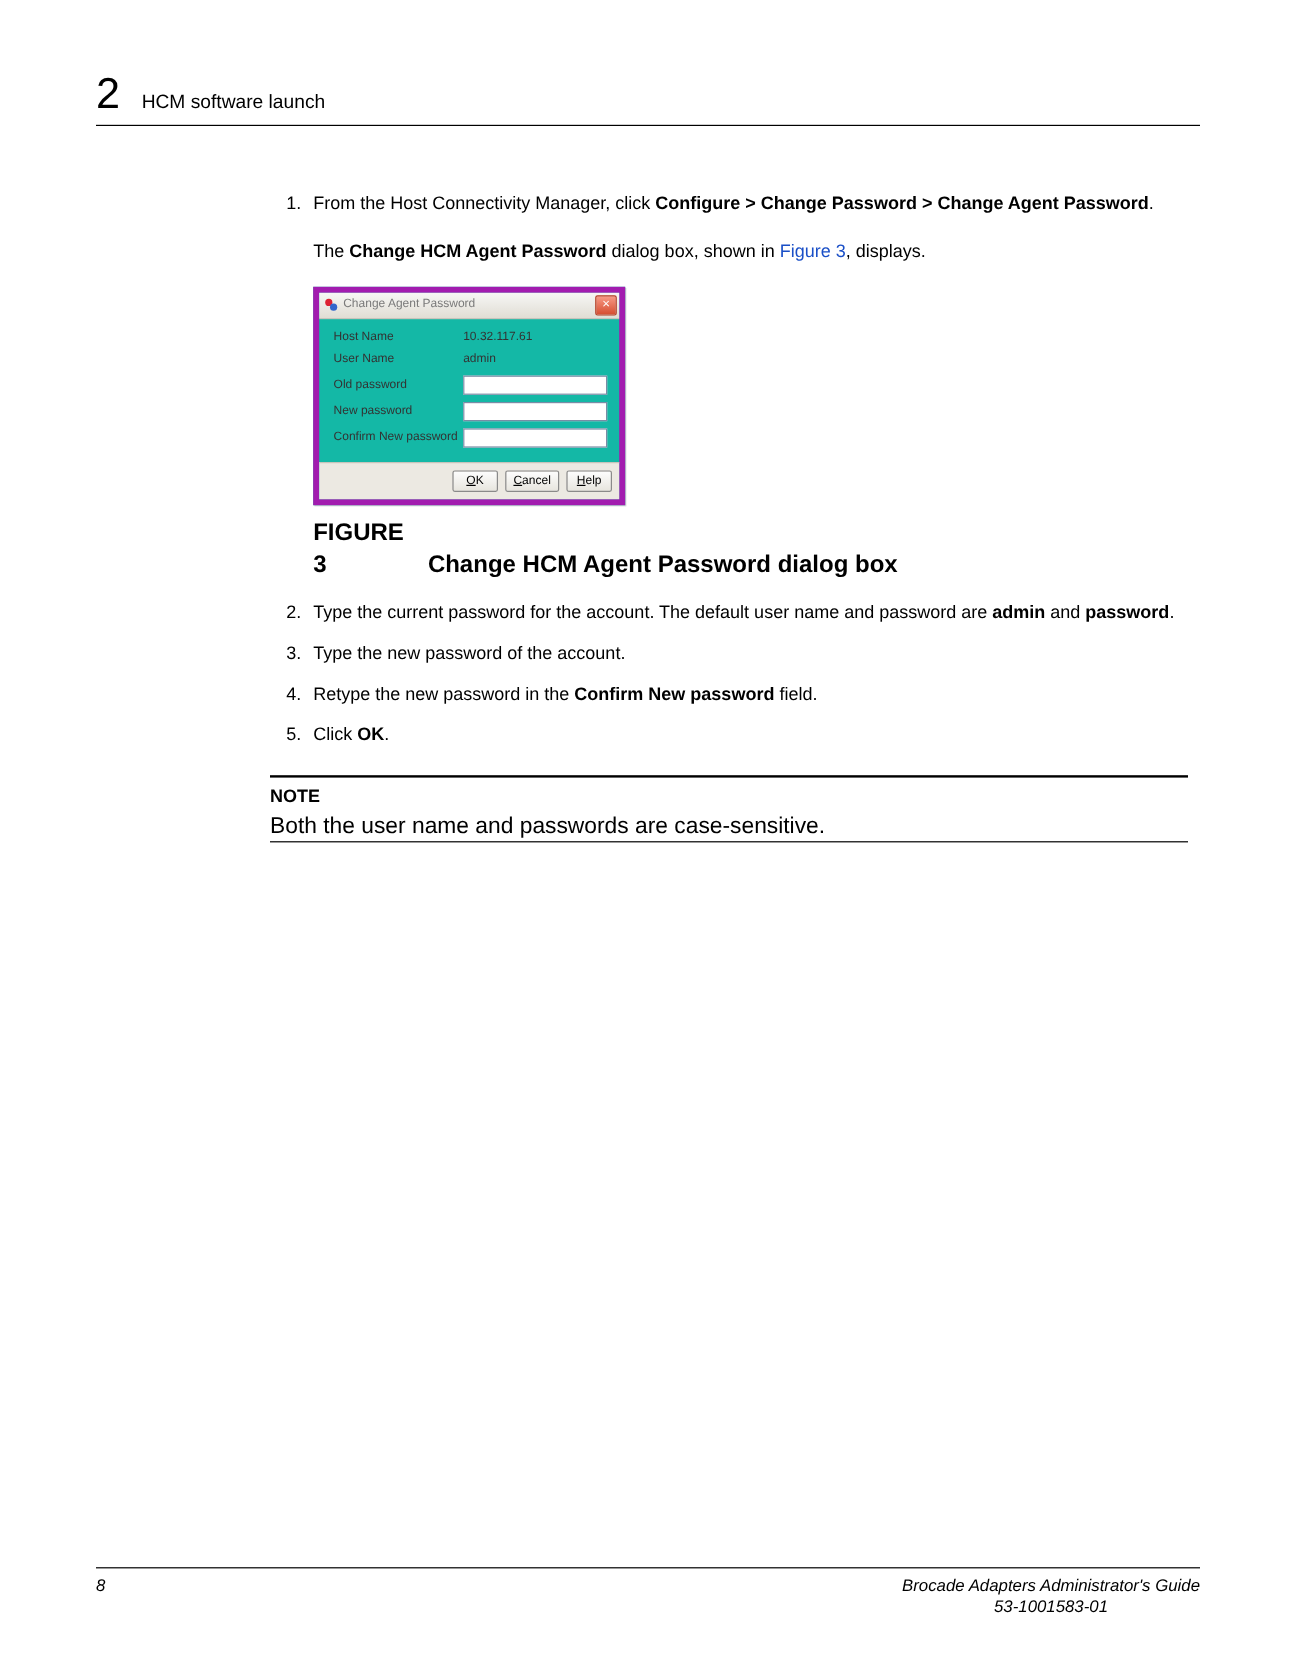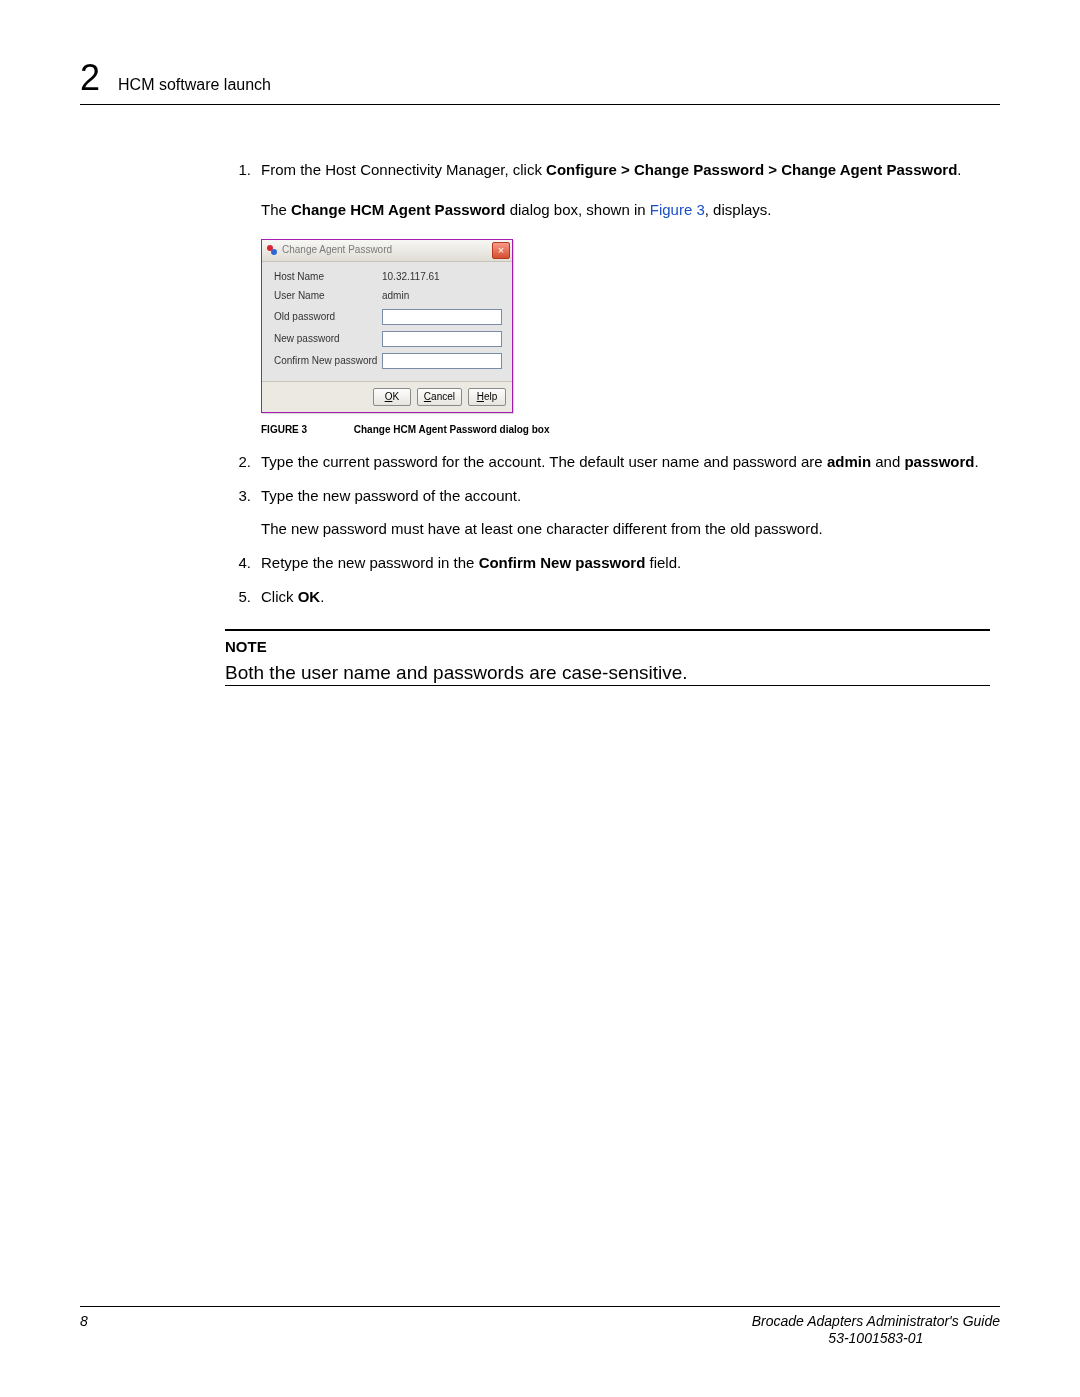--- a/index.html
+++ b/index.html
@@ -68,22 +68,22 @@
   b { font-weight: bold; }
 
   
   .dialog-wrap {
     margin-left: 36px;
     margin-top: 18px;
     margin-bottom: 10px;
   }
   .dialog {
     width: 250px;
-    border: 1px solid #a21caf;
-    background: #e5e5e5;
+    border: 5px solid #a21caf;
+    background: #14b8a6;
     font-family: Tahoma, Arial, sans-serif;
     font-size: 10px;
     color: #333;
     box-shadow: 1px 1px 0 rgba(0,0,0,0.15);
   }
   .titlebar {
     display: flex;
     align-items: center;
     justify-content: space-between;
     background: linear-gradient(#f7f7f5, #e0ddd4);
@@ -157,21 +157,21 @@
     display: inline-flex;
     align-items: center;
     justify-content: center;
   }
   .dlg-btn .ul { text-decoration: underline; }
 
   .figure-caption {
     margin-left: 36px;
     margin-top: 6px;
     margin-bottom: 16px;
-    font-size: 10px;
+    font-size: 20px;
   }
   .figure-caption .figlabel {
     font-weight: bold;
     display: inline-block;
     width: 90px;
   }
   .figure-caption .figtitle {
     font-weight: bold;
   }
 
@@ -300,21 +300,20 @@
         <span class="num">2.</span>
         <span class="txt">
           <span>Type the current password for the account. The default user name and password are </span><b>admin</b><span> and </span><b>password</b><span>.</span>
         </span>
       </li>
 
       <li>
         <span class="num">3.</span>
         <span class="txt">
           <span>Type the new password of the account.</span>
-          <div style="margin-top:12px;">The new password must have at least one character different from the old password.</div>
         </span>
       </li>
 
       <li>
         <span class="num">4.</span>
         <span class="txt">
           <span>Retype the new password in the </span><b>Confirm New password</b><span> field.</span>
         </span>
       </li>
 

